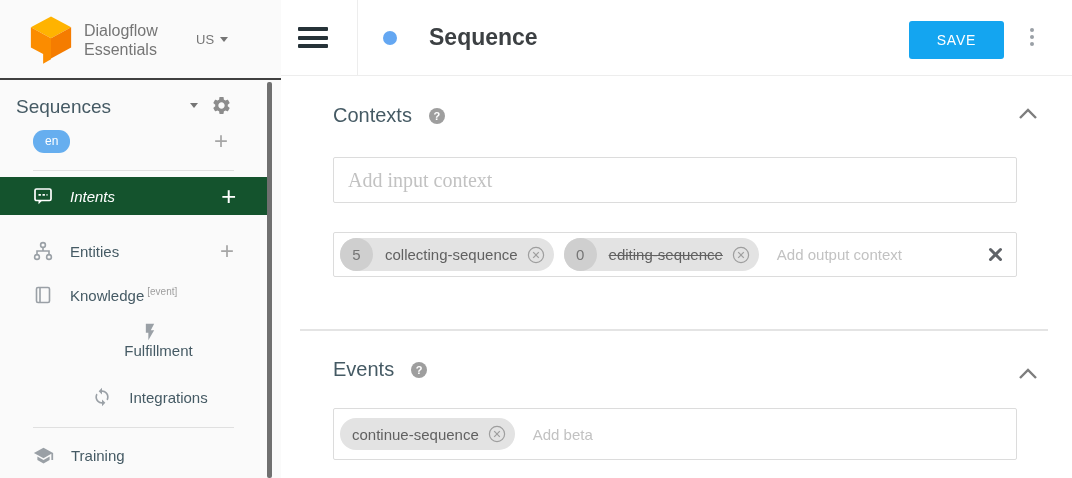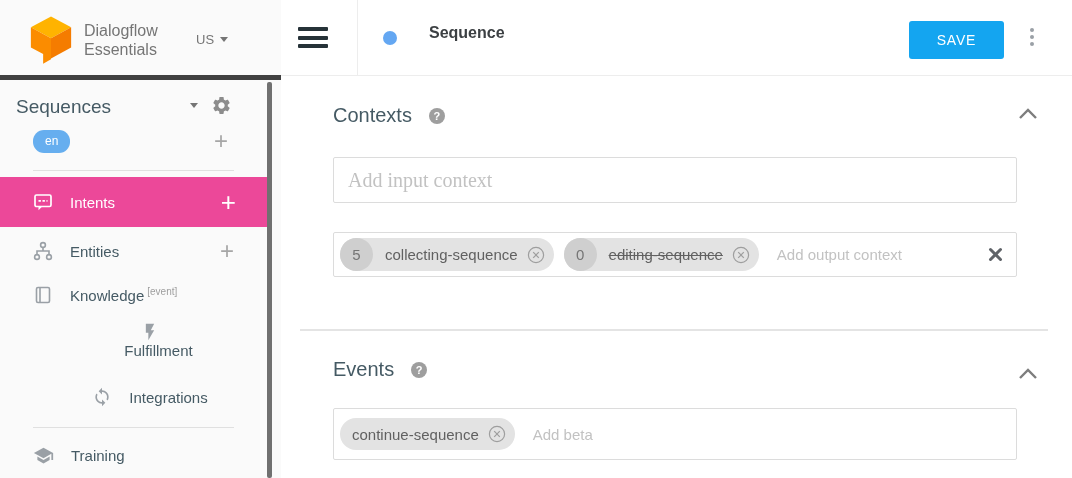--- a/index.html
+++ b/index.html
@@ -2,21 +2,21 @@
 <html><head>
 <meta charset="utf-8">
 <style>
   * { margin:0; padding:0; box-sizing:border-box; }
   html,body { width:1072px; height:478px; overflow:hidden; background:#fff;
               font-family:"Liberation Sans", sans-serif; }
   .app { position:relative; width:1072px; height:478px; background:#fff; }
 
   
   .sidebar { position:absolute; left:0; top:0; width:281px; height:478px; background:#FAFAFA; }
-  .side-header { position:relative; height:80px; border-bottom:5px solid #404040; }
+  .side-header { position:relative; height:80px; border-bottom:2px solid #404040; }
   .logo { position:absolute; left:30px; top:15px; }
   .brand { position:absolute; left:84px; top:21px; font-size:16px; line-height:19px; color:#757575; }
   .region { position:absolute; left:196px; top:32px; font-size:13px; color:#757575; display:flex; align-items:center; }
   .caret { width:0; height:0; border-left:4.5px solid transparent; border-right:4.5px solid transparent;
            border-top:5px solid #757575; display:inline-block; margin-left:6px; }
   .side-scrollbar { position:absolute; left:267px; top:82px; width:5px; height:396px; background:#707070; border-radius:2px; }
 
   .agent-row { position:absolute; left:16px; top:96px; display:flex; align-items:center; }
   .agent-label { font-size:19px; color:#455A64; }
   .agent-caret { position:absolute; left:166px; top:6px; }
@@ -28,35 +28,35 @@
   .plus { font-size:24px; font-weight:300; color:#A6A6A6; line-height:20px; }
   .lang-plus { position:absolute; left:214px; top:131px; }
 
   .sdiv { position:absolute; left:33px; width:201px; height:1px; background:#E0E0E0; }
   .sdiv1 { top:170px; } .sdiv2 { top:427px; }
 
   .nav-item { position:absolute; left:0; width:267px; height:42px; display:flex; align-items:center;
               padding-left:33px; cursor:pointer; }
   .nav-item .nav-label { font-size:15px; color:#455A64; margin-left:17px; }
   .nav-item .nav-plus { margin-left:auto; margin-right:33px; }
-  .nav-intents { top:177px; height:50px; background:#ec4899; }
+  .nav-intents { top:177px; height:38px; background:#14532d;font-style:italic; }
   .nav-intents .nav-label { color:#fff; }
   .nav-intents .nav-plus { color:#fff; font-weight:400; font-size:26px; margin-right:31px; }
   .nav-entities { top:230px; } .nav-knowledge { top:274px; } .nav-fulfillment { top:322px;flex-direction:column; }
   .nav-integrations { top:376px;justify-content:center; } .nav-training { top:434px; }
   .beta { font-size:10px; color:#9E9E9E; vertical-align:super; margin-left:3px; }
 
   
   .main { position:absolute; left:281px; top:0; width:791px; height:478px; background:#fff; }
   .topbar { position:relative; height:76px; border-bottom:1px solid #EDEDED; }
   .hamburger { position:absolute; left:17px; top:27px; width:30px; cursor:pointer; }
   .hamburger div { height:4px; background:#263238; border-radius:1px; margin-bottom:4.5px; }
   .top-vline { position:absolute; left:76px; top:0; width:1px; height:76px; background:#EDEDED; }
   .intent-dot { position:absolute; left:102px; top:31px; width:14px; height:14px; border-radius:50%; background:#64A7F2; }
-  .page-title { position:absolute; left:148px; top:24px; font-size:16px; color:#3C4043; }
+  .page-title { position:absolute; left:148px; top:24px; font-size:23px; color:#3C4043; }
   .save-btn { position:absolute; right:68px; top:21px; width:95px; height:38px; background:#14A5F0;
               border:none; border-radius:3px; color:#fff; font-size:14px; letter-spacing:0.8px;
               font-family:"Liberation Sans", sans-serif; cursor:pointer; }
   .kebab { position:absolute; right:37px; top:28px; width:6px; cursor:pointer; }
   .kebab div { width:4px; height:4px; border-radius:50%; background:#9AA0A6; margin:0 auto 3px; }
 
   .content { position:relative; height:402px; }
   .sec-title { position:absolute; left:52px; font-size:20px; color:#455A64; display:flex; align-items:center; }
   .help { display:inline-flex; width:16px; height:16px; border-radius:50%; background:#9E9E9E; color:#fff;
           font-size:11px; font-weight:bold; align-items:center; justify-content:center; margin-left:17px; }

